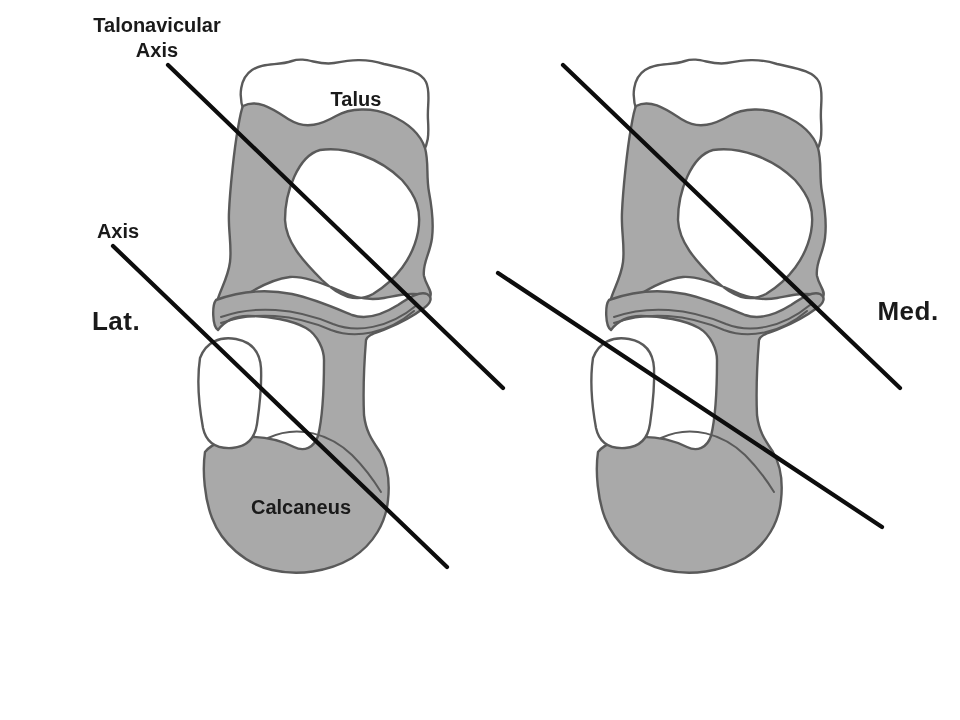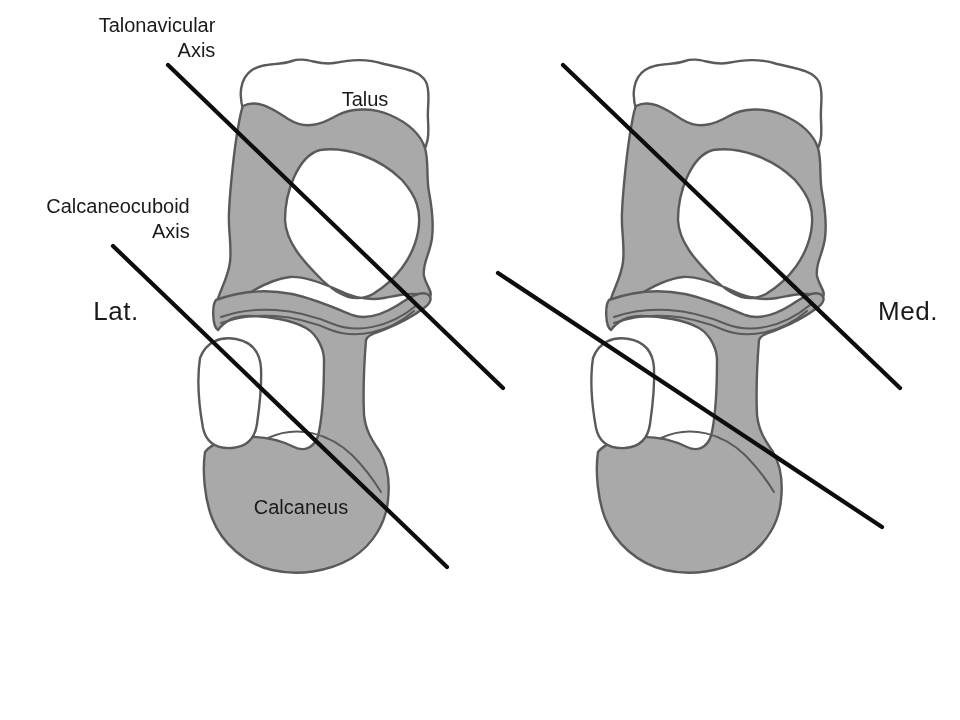--- a/index.html
+++ b/index.html
@@ -39,23 +39,23 @@
     stroke-linecap: round;
   }
   .axis {
     stroke: var(--axis-line, #0d0d0d);
     stroke-width: 4.2;
     stroke-linecap: round;
   }
   .lbl {
     position: absolute;
     transform: translateX(-50%);
-    font-weight: 400;
+    font-weight: 700;
     color: var(--label-text, #1a1a1a);
-    text-align: right;
+    text-align: center;
     white-space: nowrap;
     line-height: 25px;
     font-size: 20px;
   }
   .side-lbl {
     font-size: 26px;
     line-height: 27px;
     letter-spacing: 0.5px;
   }
 </style>
@@ -92,25 +92,25 @@
     <line class="axis" x1="563" y1="65" x2="900" y2="388"></line>
     <line class="axis" x1="498" y1="273" x2="882" y2="527"></line>
   </svg>
 
   <div class="lbl" style="left:157px; top:13px">
     <span>Talonavicular</span><br>
     <span>Axis</span>
   </div>
 
   <div class="lbl" style="left:118px; top:194px">
-    <span>Calcaneocuboid</span><br>
+    <br>
     <span>Axis</span>
   </div>
 
-  <div class="lbl" style="left:365px; top:87px">Talus</div>
+  <div class="lbl" style="left:356px; top:87px">Talus</div>
 
   <div class="lbl" style="left:301px; top:495px">Calcaneus</div>
 
-  <div class="lbl side-lbl" style="left:116px; top:298px">Lat.</div>
+  <div class="lbl side-lbl" style="left:116px; top:308px">Lat.</div>
 
   <div class="lbl side-lbl" style="left:908px; top:298px">Med.</div>
 
 </div>
 
 </body></html>

